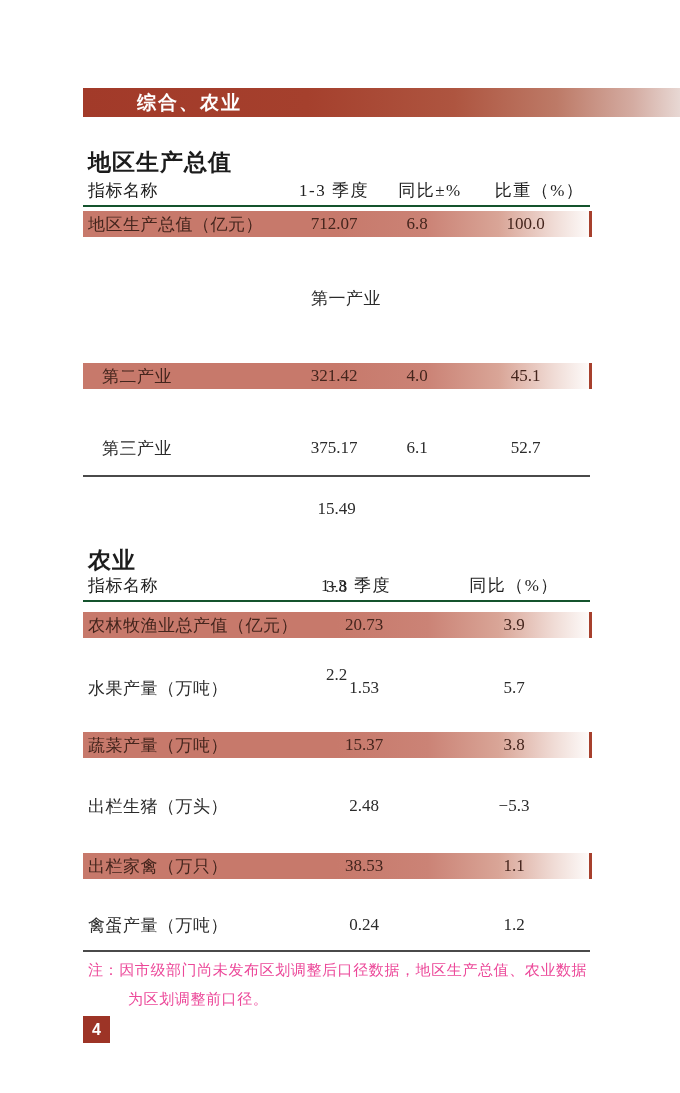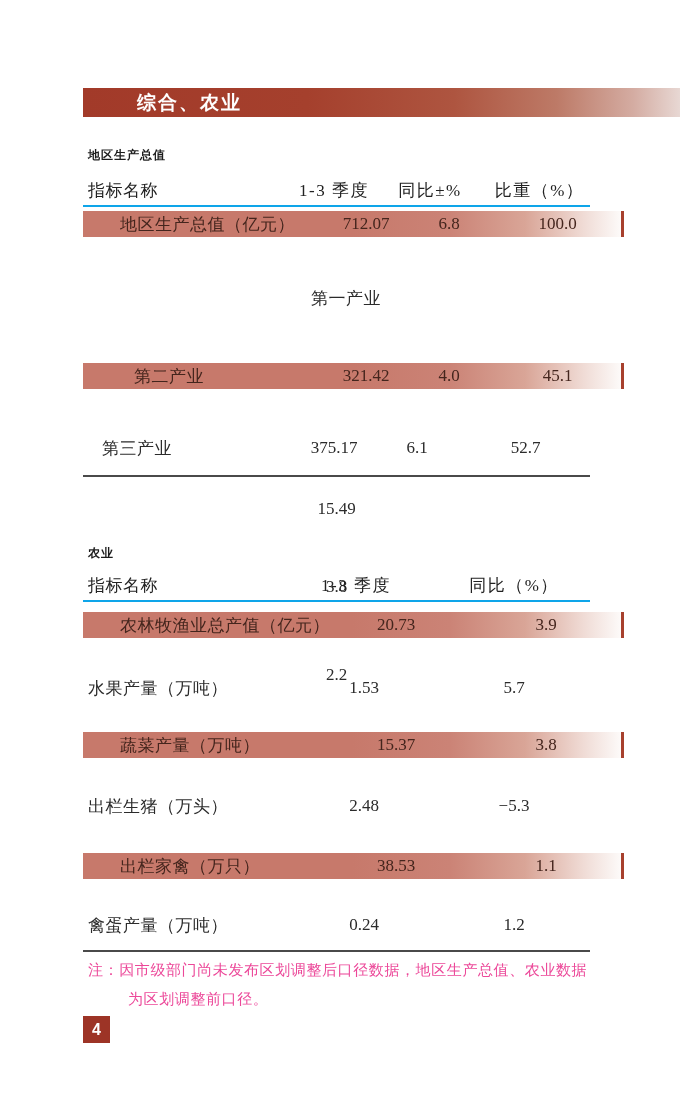--- a/index.html
+++ b/index.html
@@ -19,43 +19,42 @@
   }
   #banner .banner-title{
     font-family:"Liberation Sans","DejaVu Sans",sans-serif;
     font-weight:bold;font-size:19px;color:#ffffff;
     padding-left:11px;letter-spacing:2px;
   }
   
   .section-title{
     position:absolute;left:88px;
     font-family:"Liberation Sans","DejaVu Sans",sans-serif;
-    font-weight:bold;font-size:12px;color:#1c1c1c;letter-spacing:1px;
+    font-weight:bold;font-size:23px;color:#1c1c1c;letter-spacing:1px;
   }
   #title-gdp{top:147px;}
   #title-agri{top:545px;}
   
   .tbl{position:absolute;left:83px;width:507px;}
   #tbl-gdp{top:176px;height:305px;}
   #tbl-agri{top:571px;height:385px;}
   .hdr{
     position:absolute;left:0;top:0;width:100%;height:29px;
     display:flex;align-items:center;
-    border-bottom:2px solid #0ea5e9;
+    border-bottom:2px solid #14532d;
     font-size:17px;letter-spacing:1.5px;color:#222;
   }
   .row{
     position:absolute;left:0;width:100%;height:26px;
     display:flex;align-items:center;
     font-size:17px;color:#2b2b2b;
   }
   .row.hl{
     background:linear-gradient(90deg,#c7796b 0%,#c7796b 50%,#cb8376 68%,#d9a597 82%,#f0dcd6 93%,#fdfbfa 100%);
     color:#44251d;
-    padding-left:32px;
   }
   .row.hl .tick{
     position:absolute;right:-2px;top:0;width:3px;height:100%;
     background:#a7402d;
   }
   .rule{
     position:absolute;left:0;width:100%;height:2px;background:#4a4a4a;
   }
   
   .t1 .c1{flex:0 0 212px;padding-left:5px;box-sizing:border-box;letter-spacing:0.5px;}

